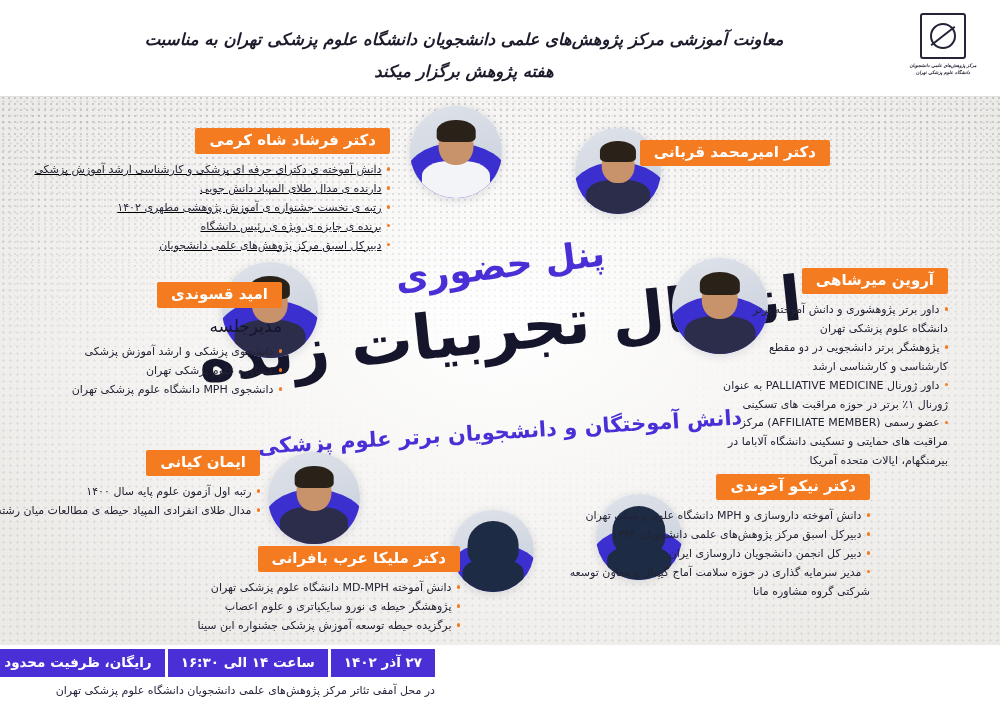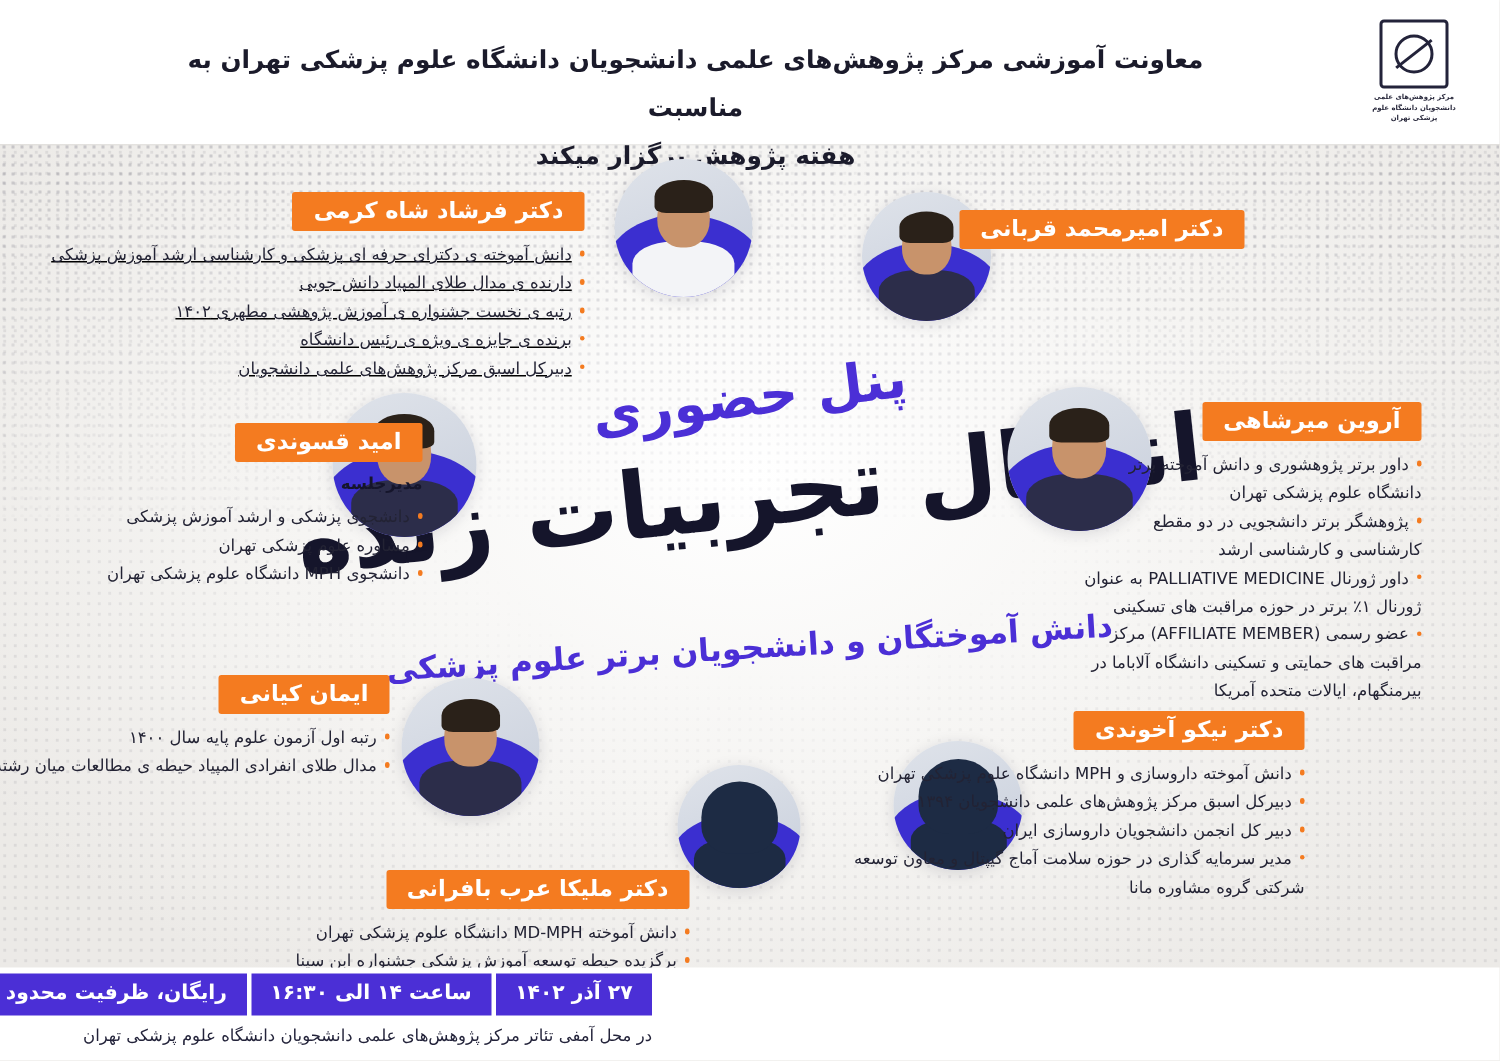--- a/index.html
+++ b/index.html
@@ -42,20 +42,21 @@
     pointer-events: none;
   }
 
   
   .header {
     position: absolute;
     top: 0; left: 0; right: 0;
     height: 96px;
     background: #ffffff;
     box-shadow: 0 1px 0 rgba(0,0,0,0.04);
+    font-style: italic;
   }
   .header-title {
     position: absolute;
     top: 24px;
     right: 186px;
     width: 700px;
     text-align: center;
     font-size: 16.5px;
     font-weight: bold;
     line-height: 1.95;
@@ -334,21 +335,21 @@
       <li>دبیرکل اسبق مرکز پژوهش‌های علمی دانشجویان</li>
     </ul>
   </div>
 
   <div class="person right-col" style="top:140px; right:170px; width:300px;">
     <span class="tag">دکتر امیرمحمد قربانی</span>
   </div>
 
   <div class="person right-col" style="top:282px; right:718px; width:240px;">
     <span class="tag">امید قسوندی</span>
-    <div style="margin-top:8px; font-size:11px; font-weight:bold; color:#15152b;">مدیرجلسه</div>
+    <div style="margin-top:8px; font-size:17px; font-weight:normal; color:#15152b;">مدیرجلسه</div>
     <ul class="bullets">
       <li>دانشجوی پزشکی و ارشد آموزش پزشکی</li>
       <li>مشاوره علوم پزشکی تهران</li>
       <li>دانشجوی MPH دانشگاه علوم پزشکی تهران</li>
     </ul>
   </div>
 
   <div class="person" style="top:268px; right:52px; width:228px; text-align:right;">
     <span class="tag">آروین میرشاهی</span>
     <ul class="bullets" style="white-space:normal;">
@@ -370,24 +371,25 @@
   <div class="person right-col" style="top:474px; right:130px; width:330px;">
     <span class="tag">دکتر نیکو آخوندی</span>
     <ul class="bullets">
       <li>دانش آموخته داروسازی و MPH دانشگاه علوم پزشکی تهران</li>
       <li>دبیرکل اسبق مرکز پژوهش‌های علمی دانشجویان ۱۳۹۴</li>
       <li>دبیر کل انجمن دانشجویان داروسازی ایران</li>
       <li style="white-space:normal;">مدیر سرمایه گذاری در حوزه سلامت آماج گیپتال و معاون توسعه شرکتی گروه مشاوره مانا</li>
     </ul>
   </div>
 
-  <div class="person right-col" style="top:580px; right:540px; width:320px;">
+  <div class="person right-col" style="top:546px; right:540px; width:320px;">
     <span class="tag">دکتر ملیکا عرب بافرانی</span>
     <ul class="bullets">
       <li>دانش آموخته MD-MPH دانشگاه علوم پزشکی تهران</li>
+      <li>پژوهشگر حیطه ی نورو سایکیاتری و علوم اعصاب</li>
       <li>برگزیده حیطه توسعه آموزش پزشکی جشنواره ابن سینا</li>
     </ul>
   </div>
 
   <div class="footer">
     <div class="footer-strip">
       <div class="fchip">۲۷ آذر ۱۴۰۲</div>
       <div class="fchip">ساعت ۱۴ الی ۱۶:۳۰</div>
       <div class="fchip">رایگان، ظرفیت محدود</div>
     </div>

